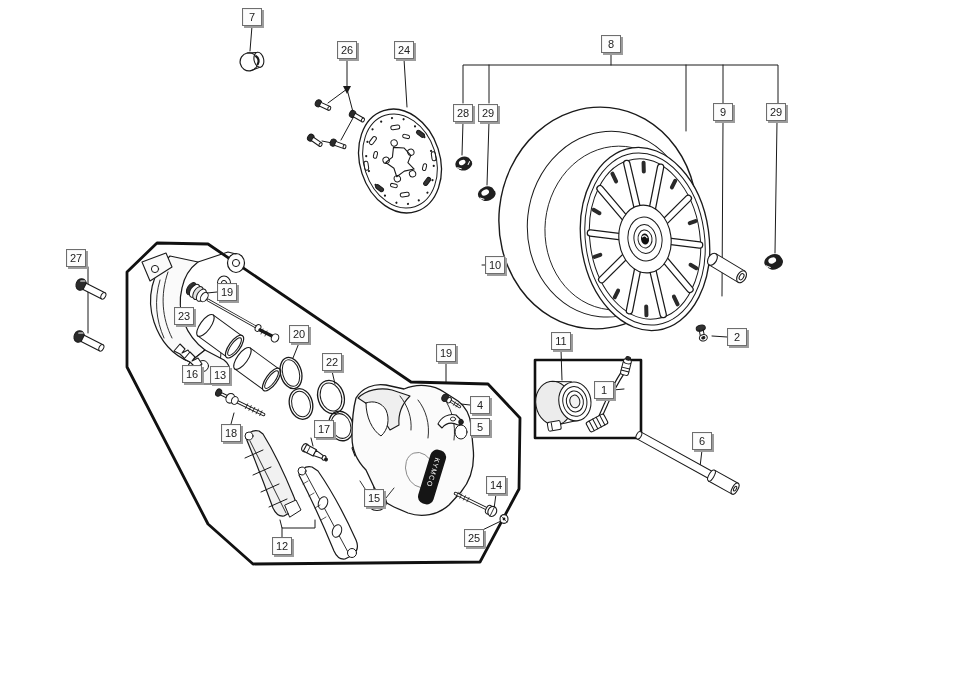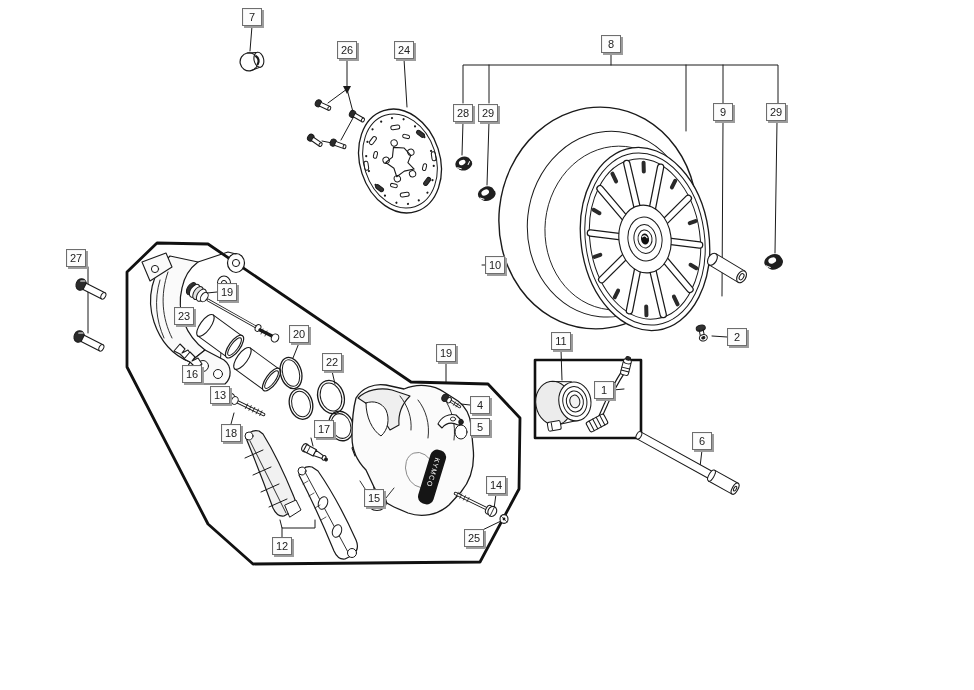--- a/index.html
+++ b/index.html
@@ -523,21 +523,21 @@
     </div>
   <div class="callout" style="left:217px;top:283px">
       <span>19</span>
     </div>
   <div class="callout" style="left:174px;top:307px">
       <span>23</span>
     </div>
   <div class="callout" style="left:182px;top:365px">
       <span>16</span>
     </div>
-  <div class="callout" style="left:210px;top:386px">
+  <div class="callout" style="left:210px;top:366px">
       <span>13</span>
     </div>
   <div class="callout" style="left:221px;top:424px">
       <span>18</span>
     </div>
   <div class="callout" style="left:289px;top:325px">
       <span>20</span>
     </div>
   <div class="callout" style="left:322px;top:353px">
       <span>22</span>

